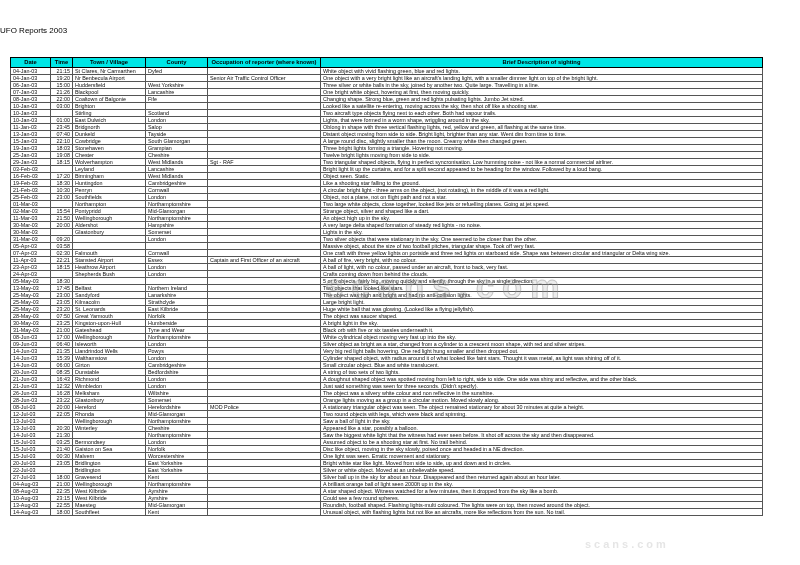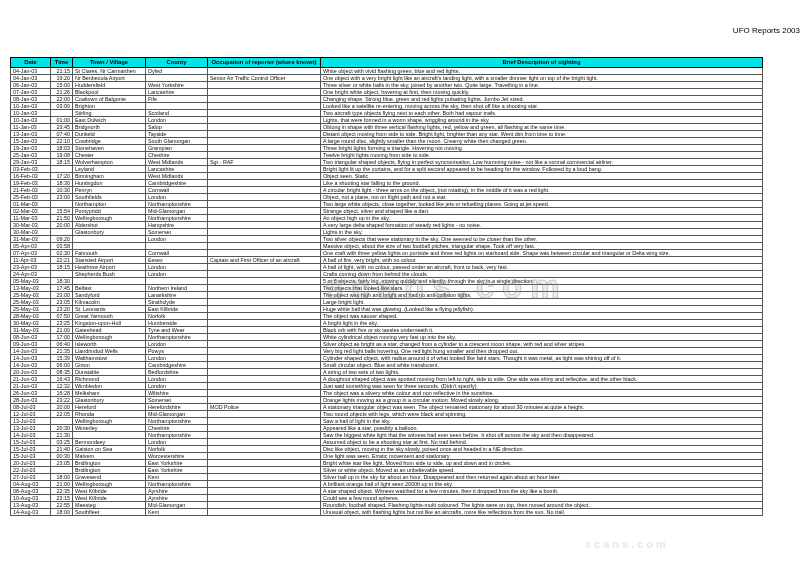--- a/index.html
+++ b/index.html
@@ -1,21 +1,21 @@
 <!DOCTYPE html>
 <html><head>
 <meta charset="utf-8">
 <style>
   html,body{margin:0;padding:0;}
   body{
     width:800px;height:565px;background:#ffffff;position:relative;
     font-family:"Liberation Sans", sans-serif;color:#000;overflow:hidden;
   }
   .page-title{
-    position:absolute;top:26px;left:0;width:100%;text-align:right;
+    position:absolute;top:26px;left:0;width:100%;text-align:left;
     font-size:8px;color:#000;
   }
   table.report{
     position:absolute;left:10px;top:57px;width:752px;
     border-collapse:collapse;table-layout:fixed;
     border:1px solid #000;
   }
   table.report th{
     background:#00e6e6;border:1px solid #000;
     font-size:5.8px;font-weight:bold;height:9px;line-height:9px;

